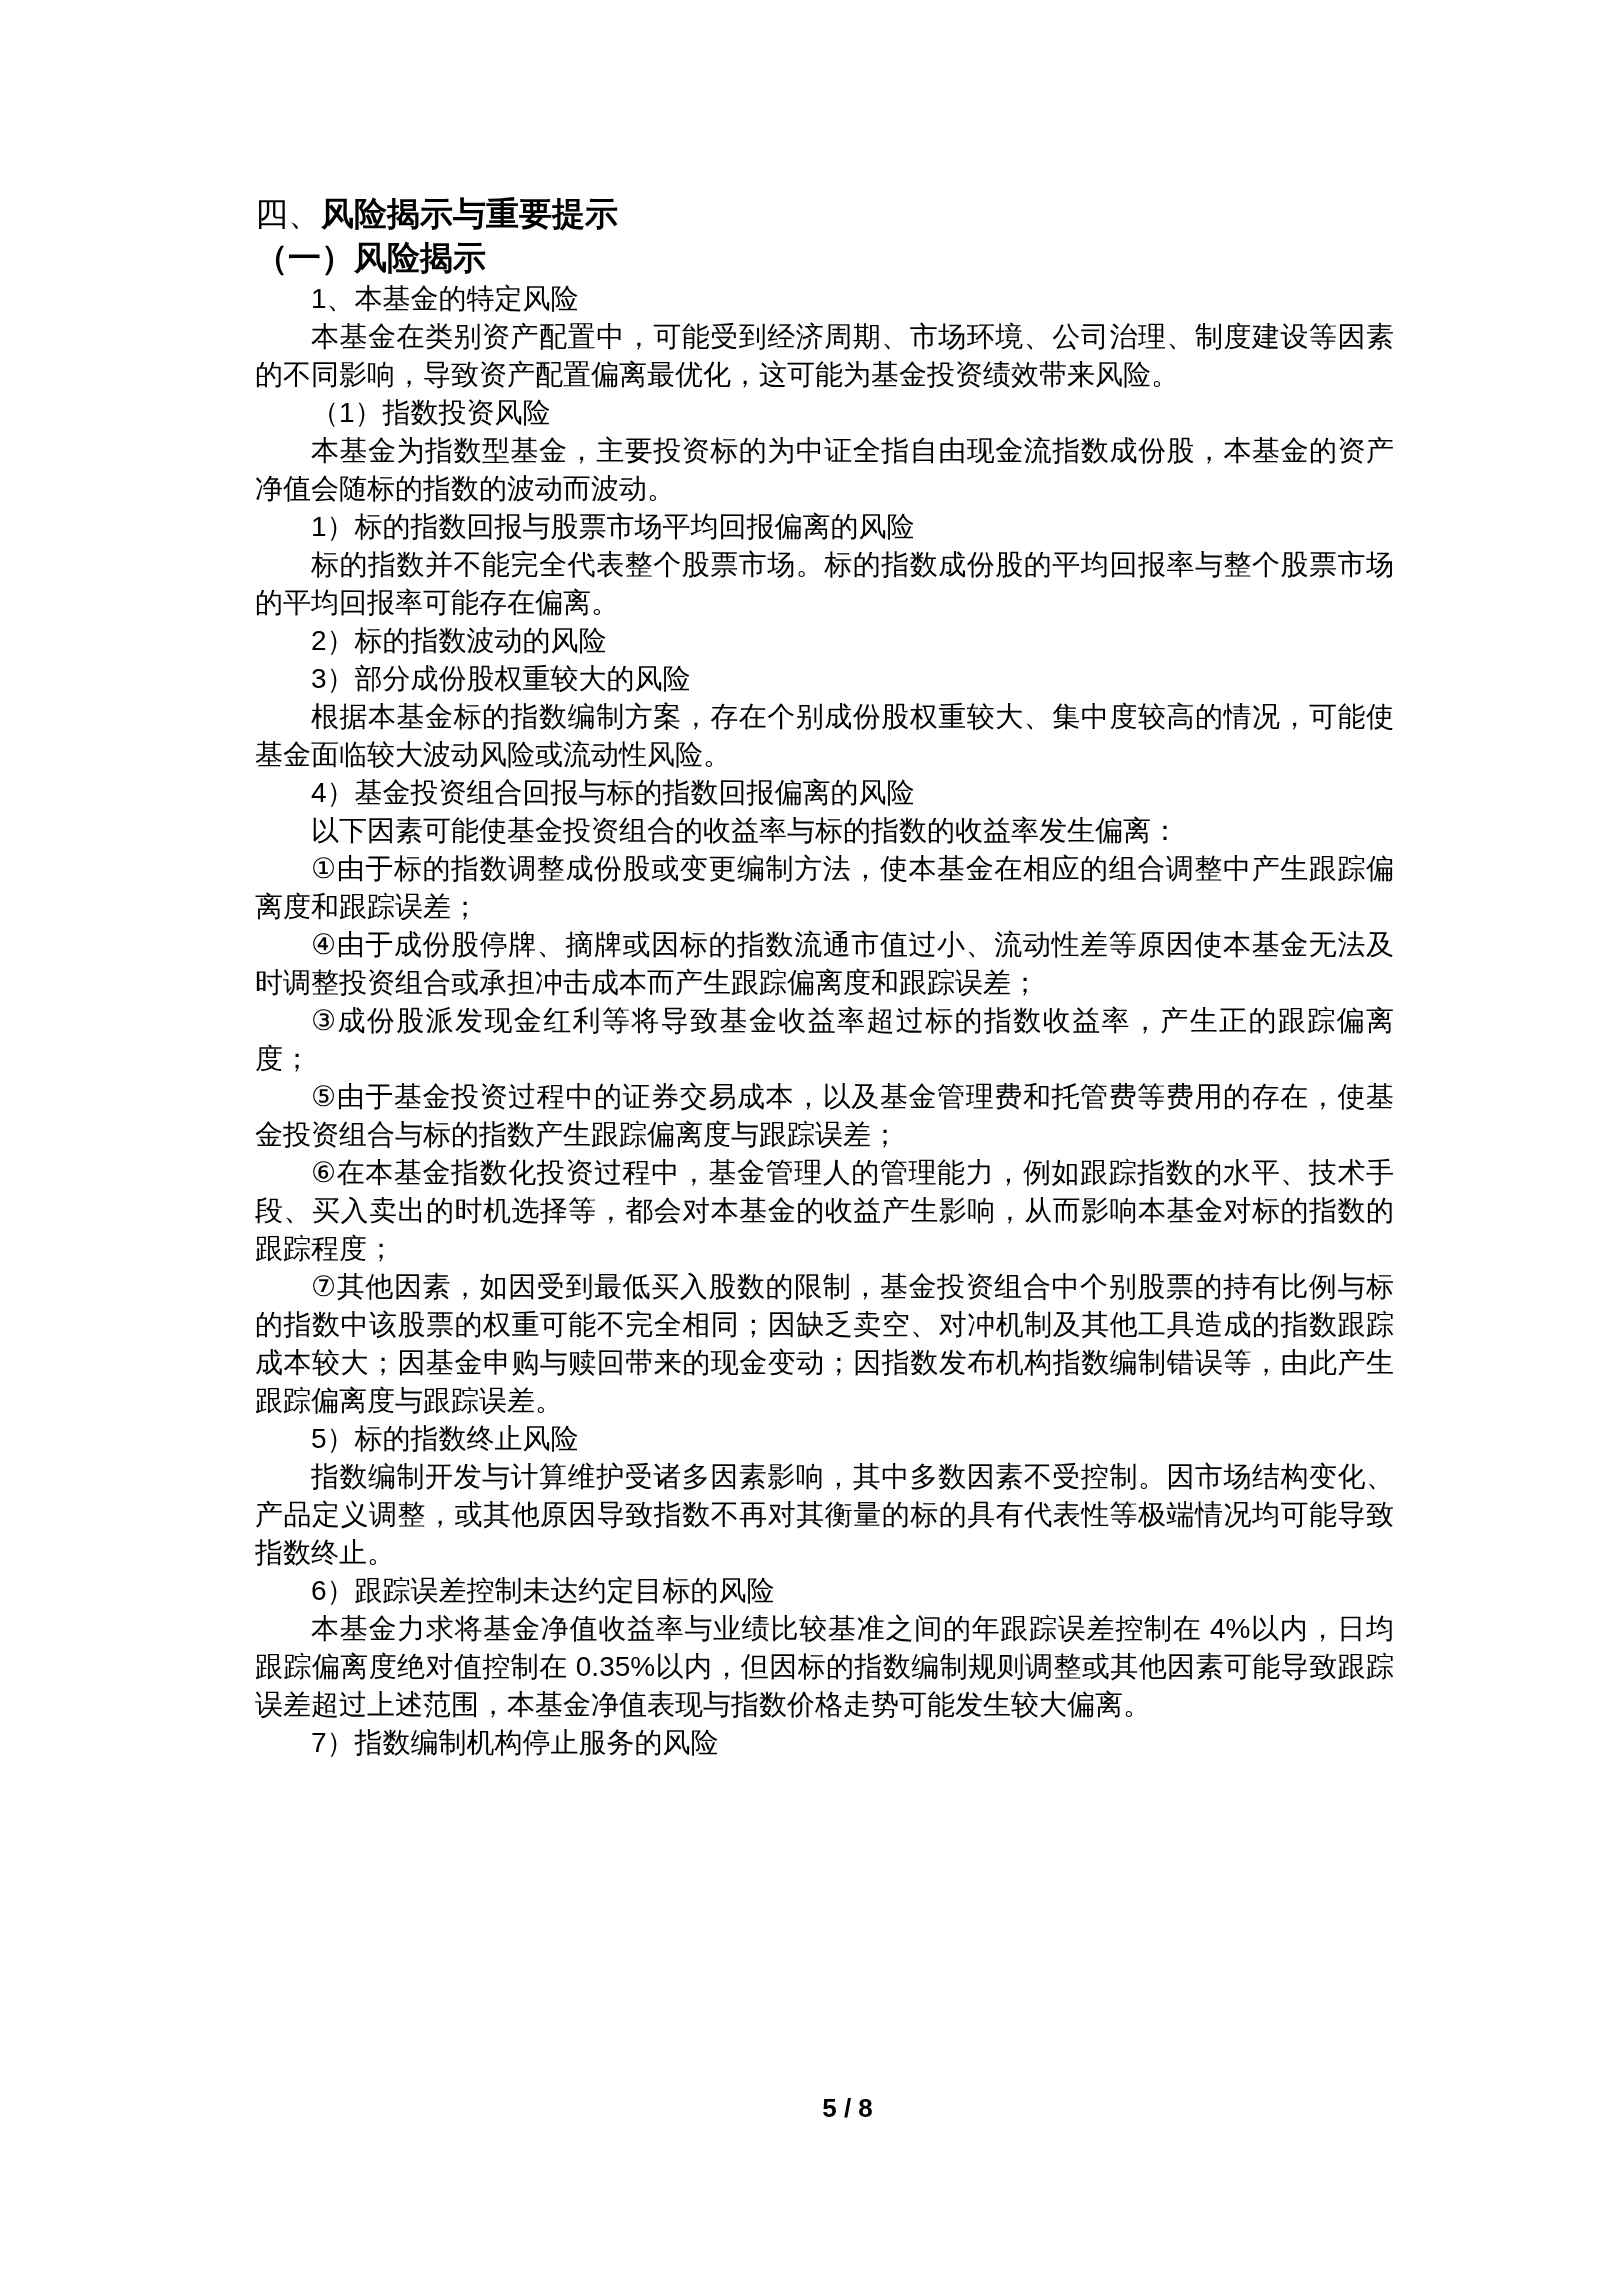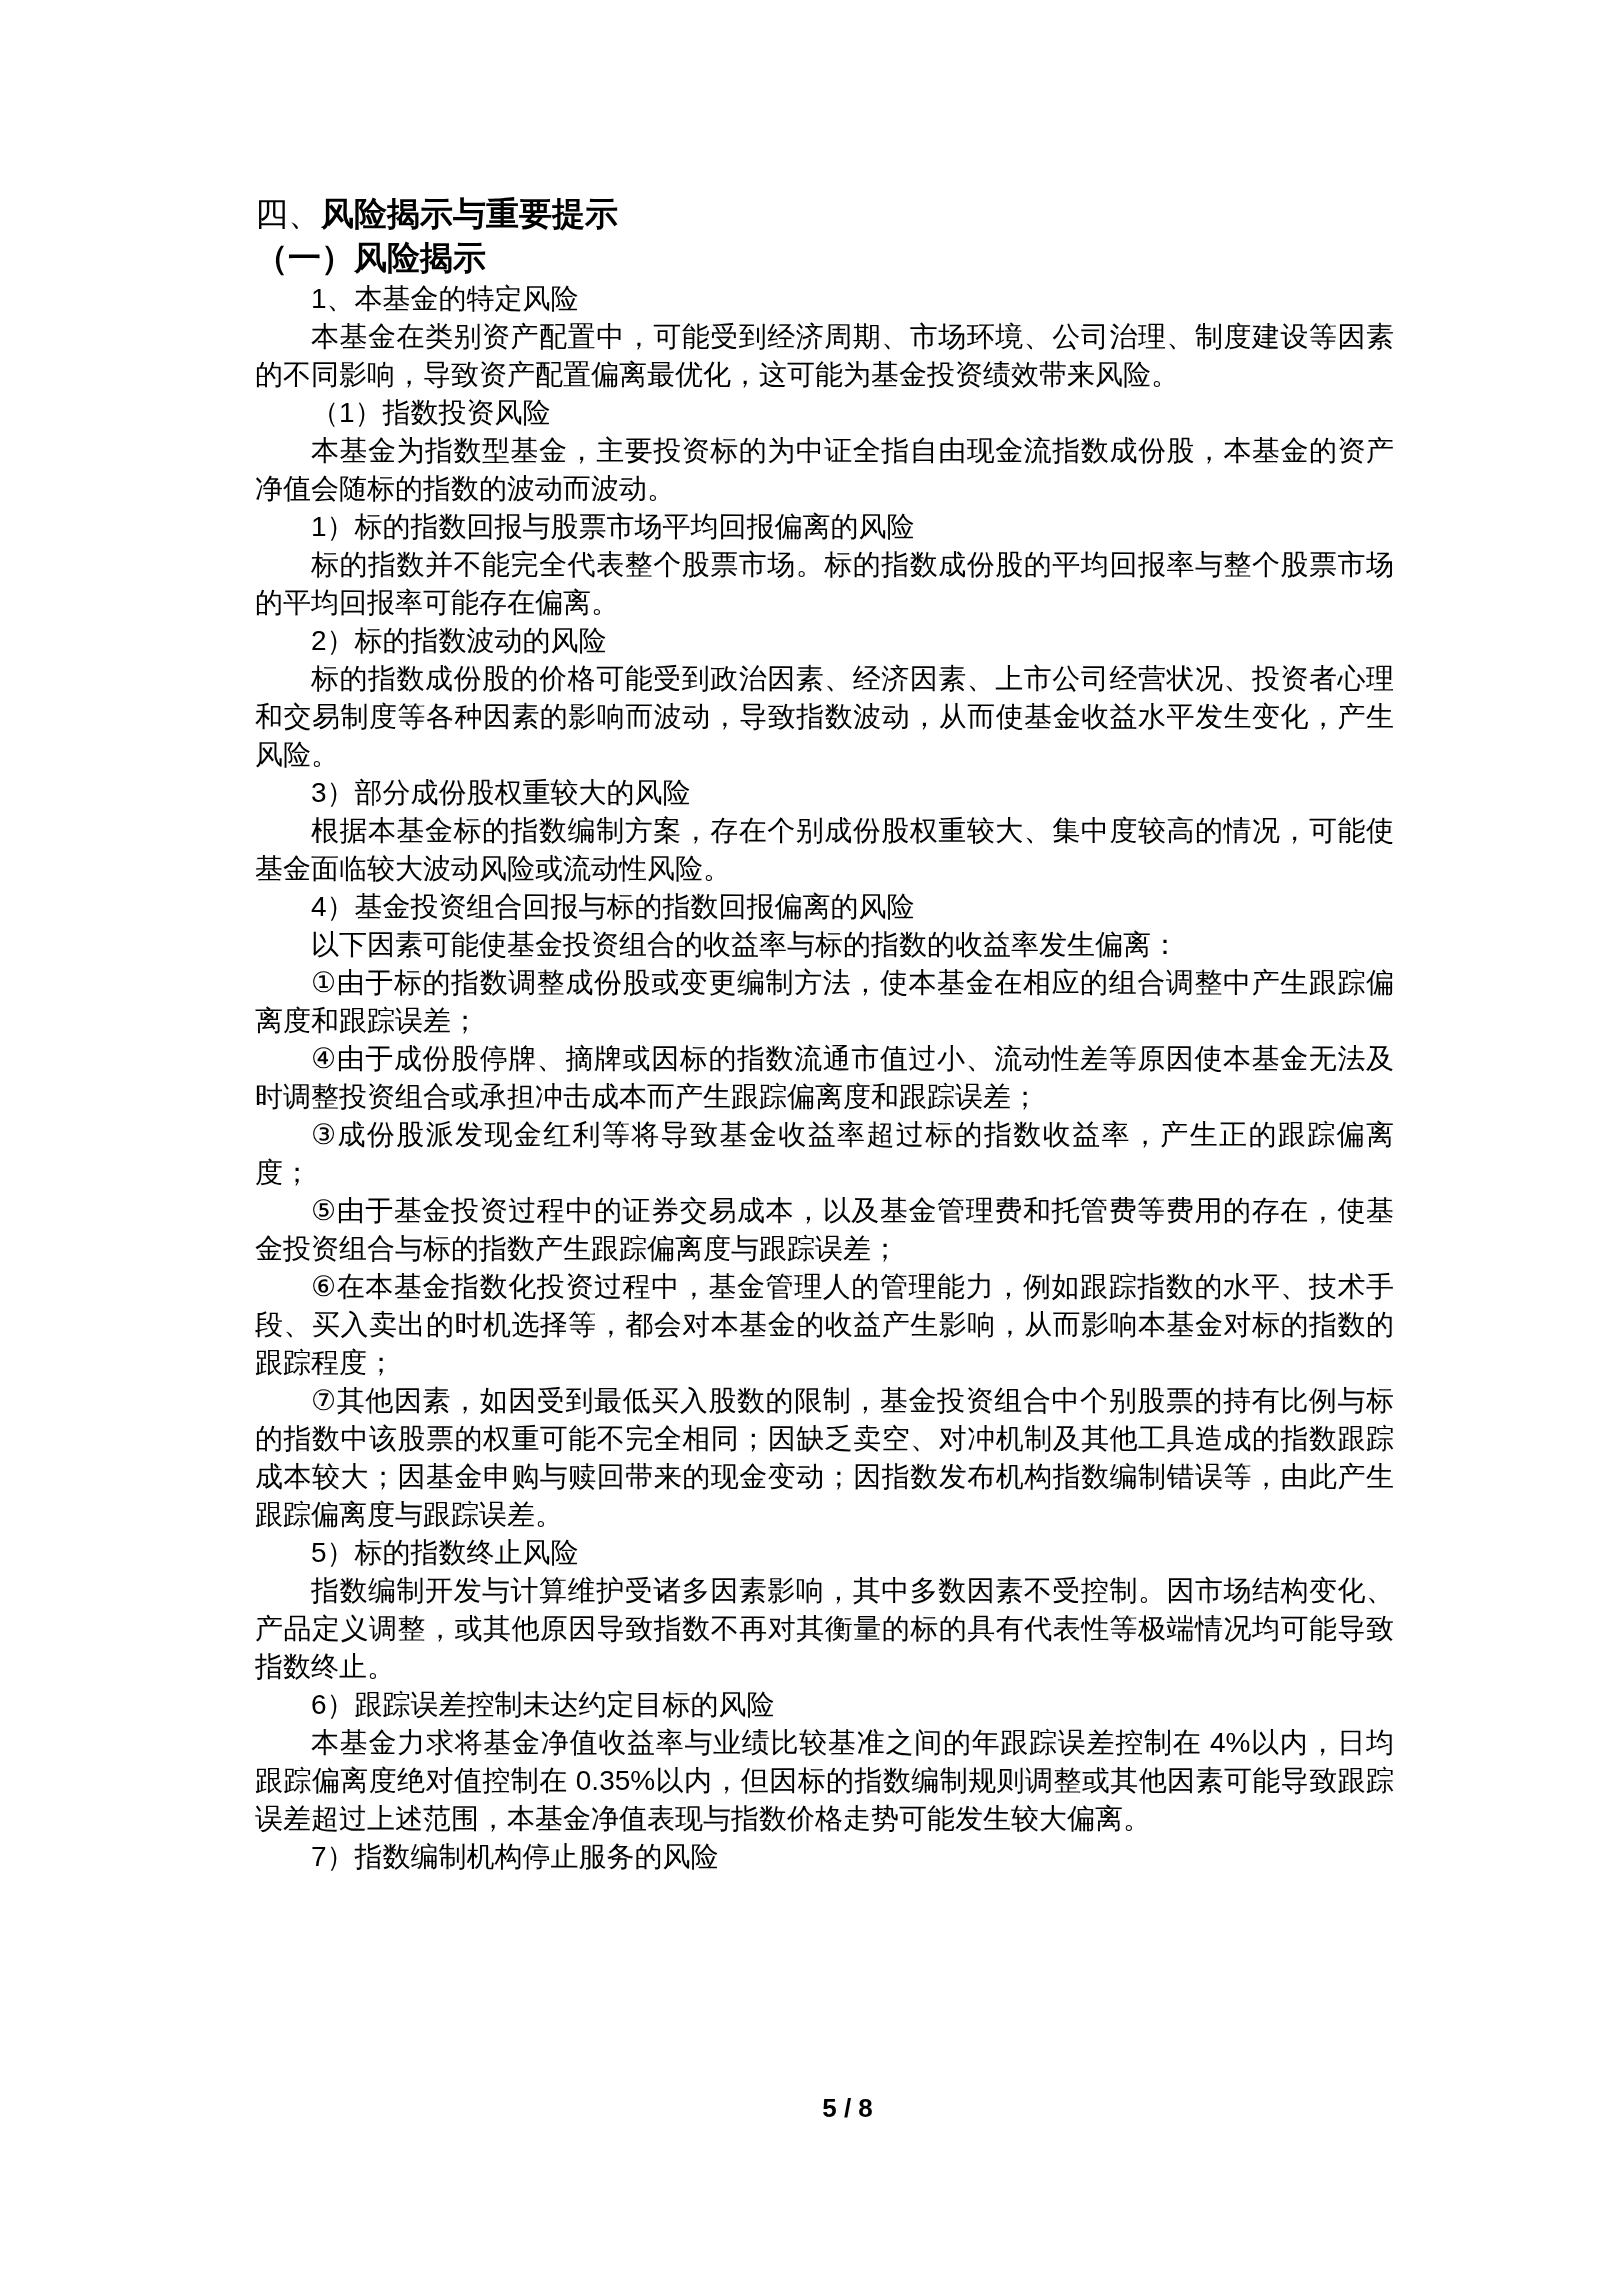--- a/index.html
+++ b/index.html
@@ -67,21 +67,20 @@
     <h1 class="section-heading"><span class="prefix-normal">四、</span><span>风险揭示与重要提示</span></h1>
     <h2 class="subsection-heading">（一）风险揭示</h2>
     <div class="body-text">
         <p>1、本基金的特定风险</p>
         <p>本基金在类别资产配置中，可能受到经济周期、市场环境、公司治理、制度建设等因素的不同影响，导致资产配置偏离最优化，这可能为基金投资绩效带来风险。</p>
         <p>（1）指数投资风险</p>
         <p>本基金为指数型基金，主要投资标的为中证全指自由现金流指数成份股，本基金的资产净值会随标的指数的波动而波动。</p>
         <p>1）标的指数回报与股票市场平均回报偏离的风险</p>
         <p>标的指数并不能完全代表整个股票市场。标的指数成份股的平均回报率与整个股票市场的平均回报率可能存在偏离。</p>
         <p>2）标的指数波动的风险</p>
-        <p>标的指数成份股的价格可能受到政治因素、经济因素、上市公司经营状况、投资者心理和交易制度等各种因素的影响而波动，导致指数波动，从而使基金收益水平发生变化，产生风险。</p>
         <p>3）部分成份股权重较大的风险</p>
         <p>根据本基金标的指数编制方案，存在个别成份股权重较大、集中度较高的情况，可能使基金面临较大波动风险或流动性风险。</p>
         <p>4）基金投资组合回报与标的指数回报偏离的风险</p>
         <p>以下因素可能使基金投资组合的收益率与标的指数的收益率发生偏离：</p>
         <p>①由于标的指数调整成份股或变更编制方法，使本基金在相应的组合调整中产生跟踪偏离度和跟踪误差；</p>
         <p>④由于成份股停牌、摘牌或因标的指数流通市值过小、流动性差等原因使本基金无法及时调整投资组合或承担冲击成本而产生跟踪偏离度和跟踪误差；</p>
         <p>③成份股派发现金红利等将导致基金收益率超过标的指数收益率，产生正的跟踪偏离度；</p>
         <p>⑤由于基金投资过程中的证券交易成本，以及基金管理费和托管费等费用的存在，使基金投资组合与标的指数产生跟踪偏离度与跟踪误差；</p>
         <p>⑥在本基金指数化投资过程中，基金管理人的管理能力，例如跟踪指数的水平、技术手段、买入卖出的时机选择等，都会对本基金的收益产生影响，从而影响本基金对标的指数的跟踪程度；</p>
         <p>⑦其他因素，如因受到最低买入股数的限制，基金投资组合中个别股票的持有比例与标的指数中该股票的权重可能不完全相同；因缺乏卖空、对冲机制及其他工具造成的指数跟踪成本较大；因基金申购与赎回带来的现金变动；因指数发布机构指数编制错误等，由此产生跟踪偏离度与跟踪误差。</p>

